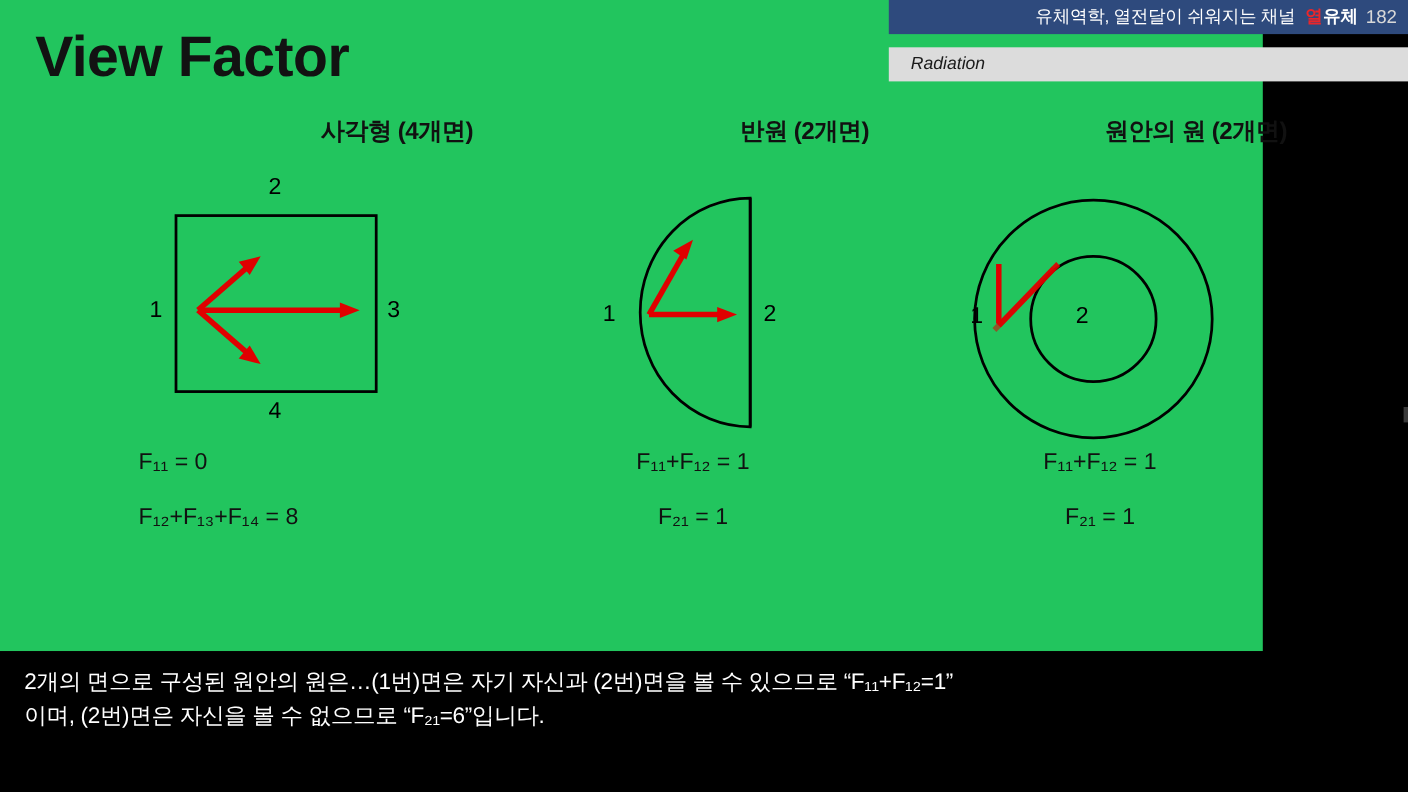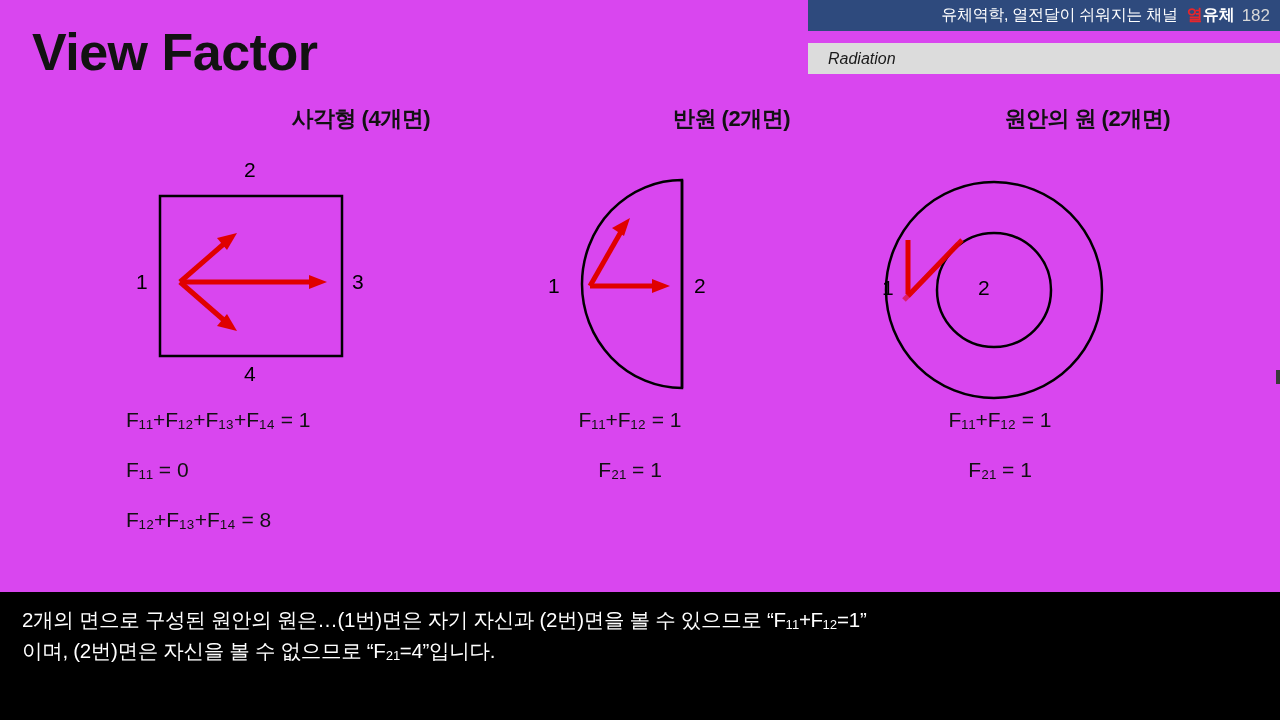--- a/index.html
+++ b/index.html
@@ -16,23 +16,23 @@
   .stage {
     position: relative;
     width: 1280px;
     height: 720px;
     background: #000000;
   }
   .slide {
     position: absolute;
     left: 0;
     top: 0;
-    width: 1280px;
+    width: 1148px;
     height: 592px;
-    background: #d946ef;
+    background: #22c55e;
   }
   
   .header-band {
     position: absolute;
     left: 808px;
     top: 0;
     width: 472px;
     height: 31px;
     background: #2e4a7d;
     color: #ffffff;
@@ -179,21 +179,20 @@
             <polygon points="147,197 137,180 127,192" stroke="none"></polygon>
           </g>
         </svg>
         <div style="position:absolute;left:46px;top:136px;font-size:21px;">1</div>
         <div style="position:absolute;left:154px;top:24px;font-size:21px;">2</div>
         <div style="position:absolute;left:262px;top:136px;font-size:21px;">3</div>
         <div style="position:absolute;left:154px;top:228px;font-size:21px;">4</div>
       </div>
 
       <div class="eqs">
-        <div class="eq">F₁₁+F₁₂+F₁₃+F₁₄ = 1</div>
         <div class="eq">F₁₁ = 0</div>
         <div class="eq">F₁₂+F₁₃+F₁₄ = 8</div>
       </div>
     </div>
 
     <div class="col" id="col-2">
       <div class="col-title">반원 (2개면)</div>
 
       <div class="fig">
         <svg width="320" height="270" viewBox="0 0 320 270">
@@ -242,18 +241,18 @@
       <div class="eqs">
         <div class="eq">F₁₁+F₁₂ = 1</div>
         <div class="eq">F₂₁ = 1</div>
       </div>
     </div>
 
   </div>
 
   <div class="caption">
     <div>2개의 면으로 구성된 원안의 원은…(1번)면은 자기 자신과 (2번)면을 볼 수 있으므로 “F₁₁+F₁₂=1”</div>
-    <div>이며, (2번)면은 자신을 볼 수 없으므로 “F₂₁=4”입니다.</div>
+    <div>이며, (2번)면은 자신을 볼 수 없으므로 “F₂₁=6”입니다.</div>
   </div>
 
   <div class="scroll-tick"></div>
 
 </div>
 
 </body></html>

